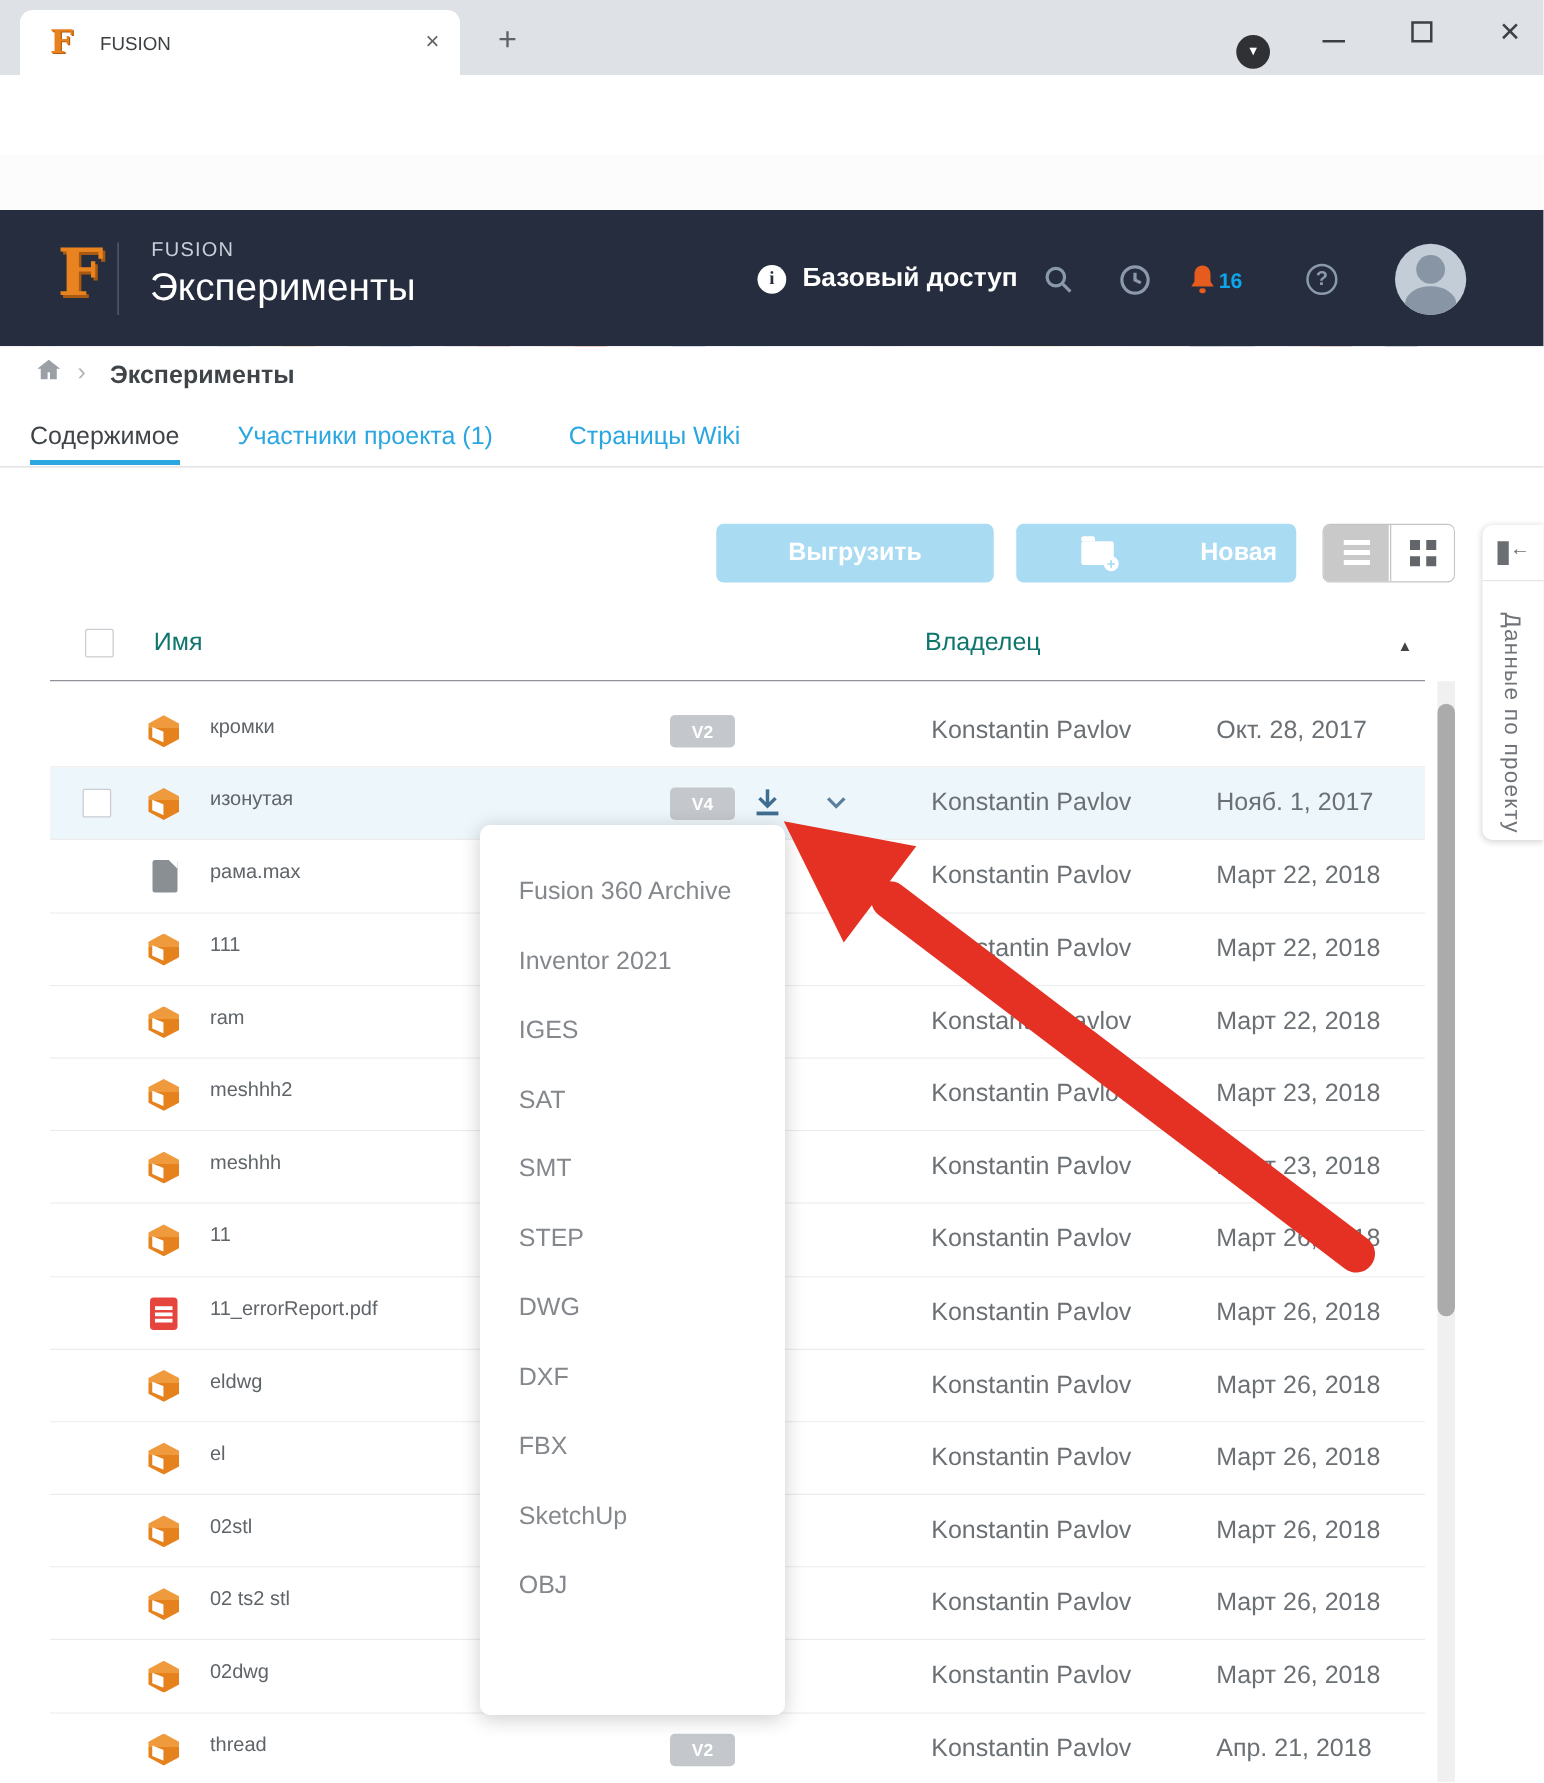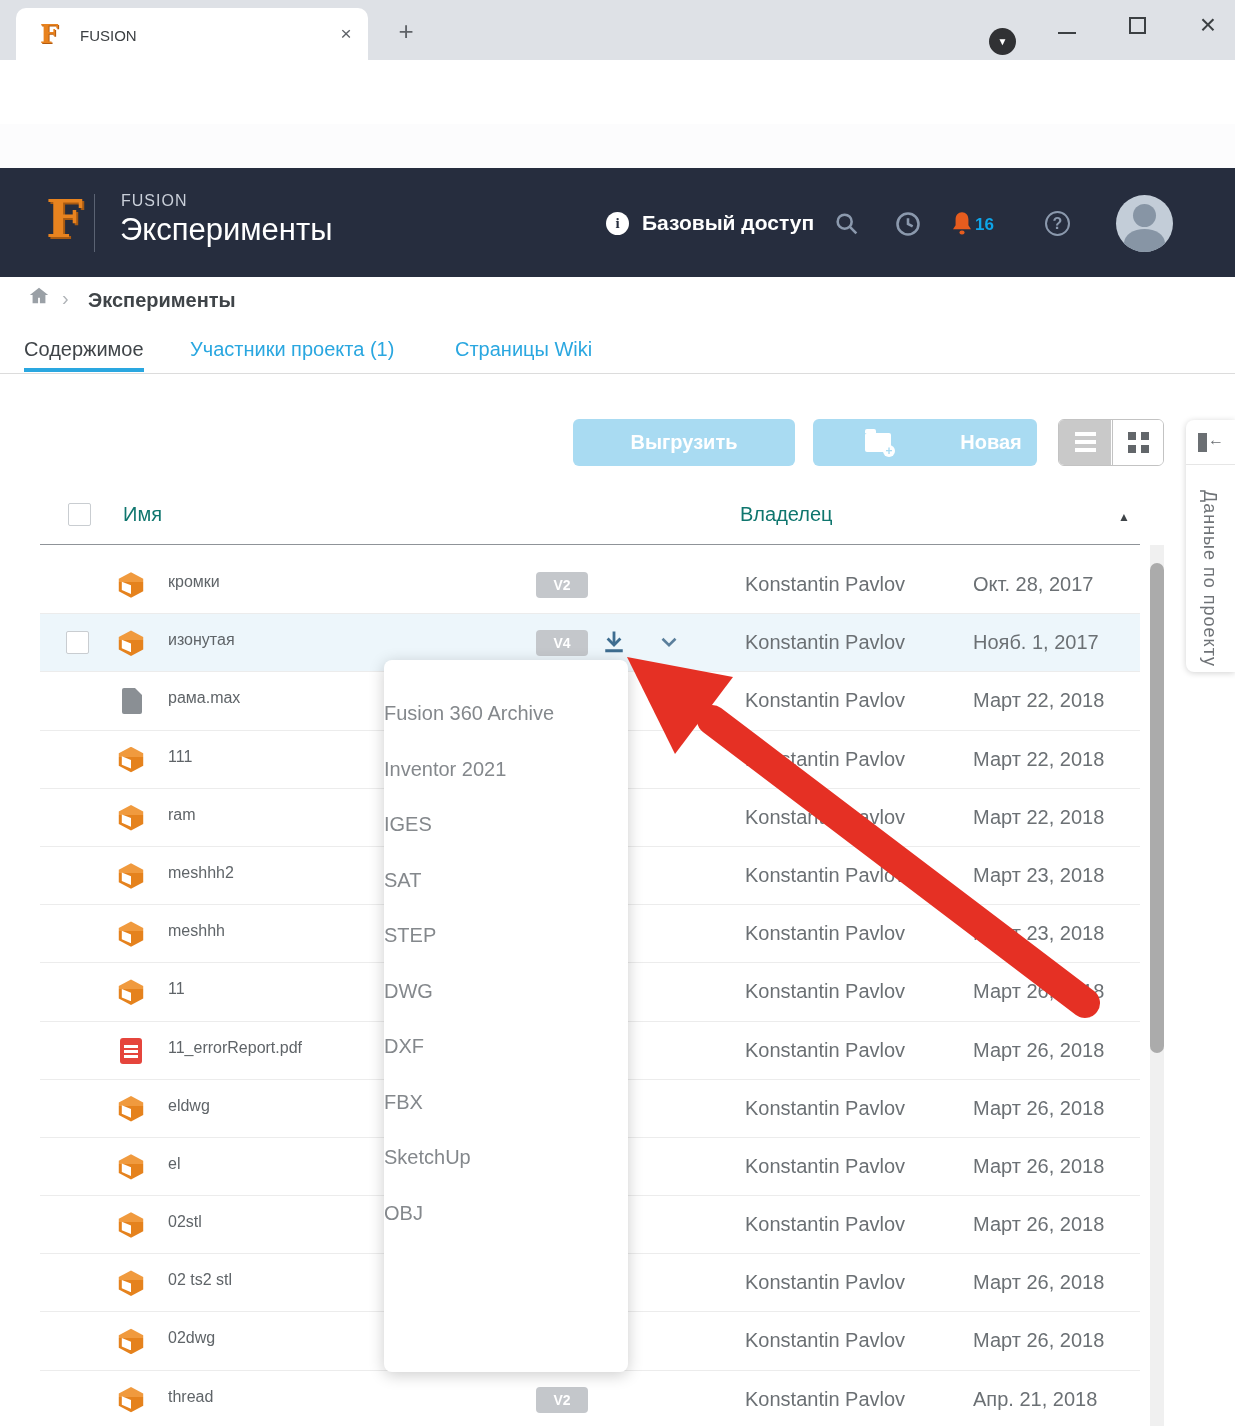--- a/index.html
+++ b/index.html
@@ -137,21 +137,21 @@
   .badge{position:absolute;left:496px;top:16px;width:52px;height:26px;background:#c4c7cb;border-radius:4px;
         color:#fff;font-size:14px;font-weight:bold;text-align:center;line-height:26px;}
   .dl-ic{position:absolute;left:560px;top:14px;width:28px;height:28px;}
   .chev-ic{position:absolute;left:616px;top:14px;width:26px;height:28px;}
   .owner{position:absolute;left:705px;top:17px;font-size:20px;color:#6b7074;}
   .rdate{position:absolute;left:933px;top:17px;font-size:20px;color:#6b7074;}
 
   
   .export-menu{position:absolute;left:384px;top:660px;width:244px;height:712px;background:#fff;
         border-radius:8px;box-shadow:0 3px 16px rgba(0,0,0,.2);z-index:10;padding-top:26px;}
-  .menu-item{height:55.5px;line-height:55.5px;font-size:20px;color:#84888c;}
+  .menu-item{height:55.5px;line-height:55.5px;padding-left:31px;font-size:20px;color:#84888c;}
 
   
   .scroll-track{position:absolute;left:1150px;top:545px;width:14px;height:881px;background:#f0f0f0;z-index:2;}
   .scroll-thumb{position:absolute;left:0;top:18px;width:14px;height:490px;background:#ababab;border-radius:7px;}
   .side-panel{position:absolute;left:1186px;top:420px;width:49px;height:252px;background:#fff;
         border-radius:8px 0 0 8px;box-shadow:0 1px 6px rgba(0,0,0,.18);z-index:5;}
   .collapse-box{position:absolute;left:0;top:0;width:49px;height:45px;border-bottom:1px solid #e6e6e6;}
   .collapse-box .bar{position:absolute;left:12px;top:13px;width:9px;height:19px;background:#6b6f73;}
   .collapse-box .arr{position:absolute;left:22px;top:11px;font-size:16px;color:#6b6f73;}
   .vlabel{position:absolute;left:13px;top:70px;writing-mode:vertical-rl;font-size:18px;color:#6f7377;letter-spacing:1px;}
@@ -459,20 +459,21 @@
       <span class="owner">Konstantin Pavlov</span>
       <span class="rdate">Апр. 21, 2018</span>
     </div>
     </div>
 
   <div class="export-menu" id="export-menu">
       <div class="menu-item">Fusion 360 Archive</div>
       <div class="menu-item">Inventor 2021</div>
       <div class="menu-item">IGES</div>
       <div class="menu-item">SAT</div>
+      <div class="menu-item">SMT</div>
       <div class="menu-item">STEP</div>
       <div class="menu-item">DWG</div>
       <div class="menu-item">DXF</div>
       <div class="menu-item">FBX</div>
       <div class="menu-item">SketchUp</div>
       <div class="menu-item">OBJ</div>
     </div>
 
   <div class="scroll-track">
     <div class="scroll-thumb"></div>

